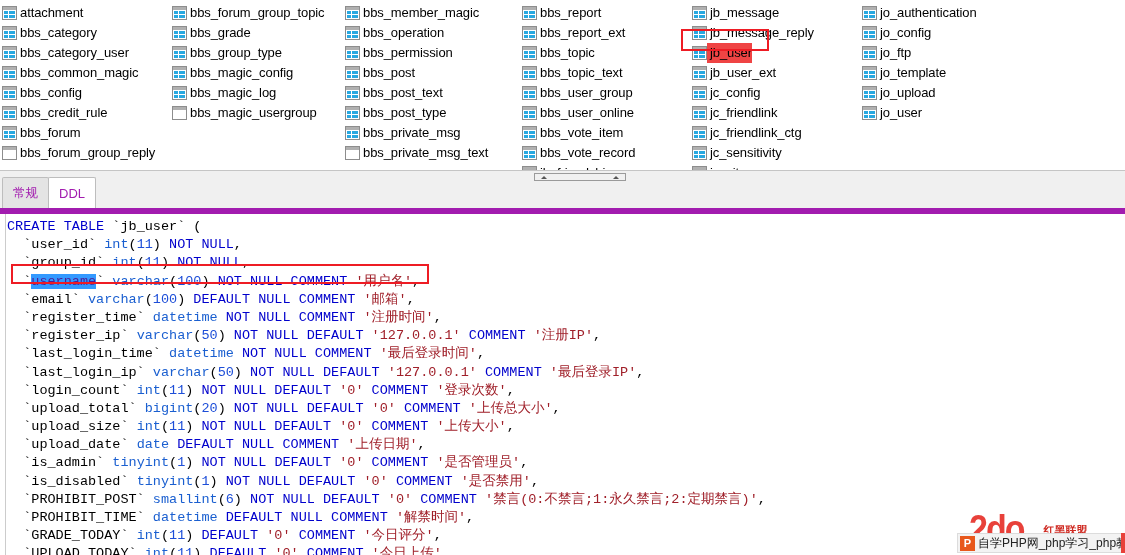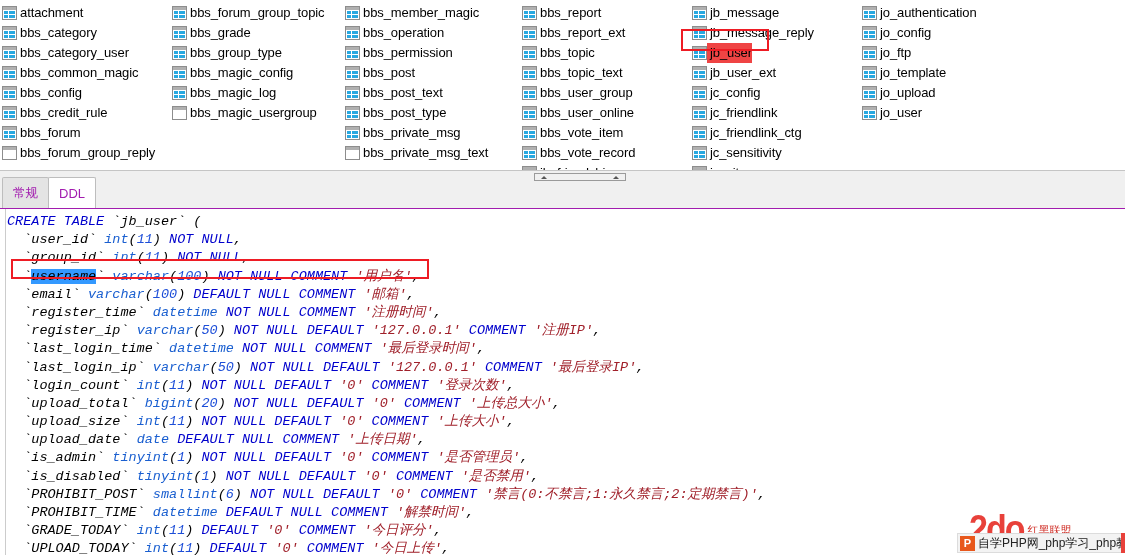--- a/index.html
+++ b/index.html
@@ -158,22 +158,21 @@
     font-size: 13px;
     margin-top: 20px;
   }
 
   
   #ddl-panel {
     position: absolute;
     left: 0; top: 208px;
     width: 1125px; height: 347px;
     background: #ffffff;
-    border-top: 1px solid #a21caf;
-    font-style: italic;
+    border-top: 6px solid #a21caf;
   }
   #gutter {
     position: absolute;
     left: 0; top: 0;
     width: 6px; height: 100%;
     background: #ffffff;
     border-right: 1px solid #cccccc;
   }
   #code {
     position: absolute;
@@ -185,21 +184,21 @@
     white-space: pre;
     overflow: hidden;
     color: #000000;
   }
   .ln { display: block; height: 18.2px; }
   .kw   { color: #0000cc; }
   .id   { color: #000000; }
   .type { color: #1a5fd0; }
   .num  { color: #1d4ed8; }
   .str  { color: #a0202a; }
-  .sel  { background: #3399ff; color: #000000; }
+  .sel  { background: #3399ff; color: #4c1d95; }
 
   
   #username-highlight {
     position: absolute;
     left: 11px; top: 50px;
     width: 418px; height: 20px;
     border: 2px solid #ee1c24;
     pointer-events: none;
     z-index: 5;
   }
@@ -223,22 +222,22 @@
     font-size: 34px;
     font-weight: bold;
     color: #e8413a;
     line-height: 26px;
     letter-spacing: -2px;
     transform: scaleY(1.15);
   }
   #wm-brand {
     font-size: 11px;
     color: #cf2a22;
-    font-weight: normal;
-    margin-left: 4px;
+    font-weight: bold;
+    margin-left: 20px;
     margin-bottom: 3px;
   }
   #wm-bar {
     position: absolute;
     left: 0; bottom: 2px;
     height: 20px;
     display: flex;
     align-items: center;
     background: #f3f3f3;
     border: 1px solid #dcdcdc;

